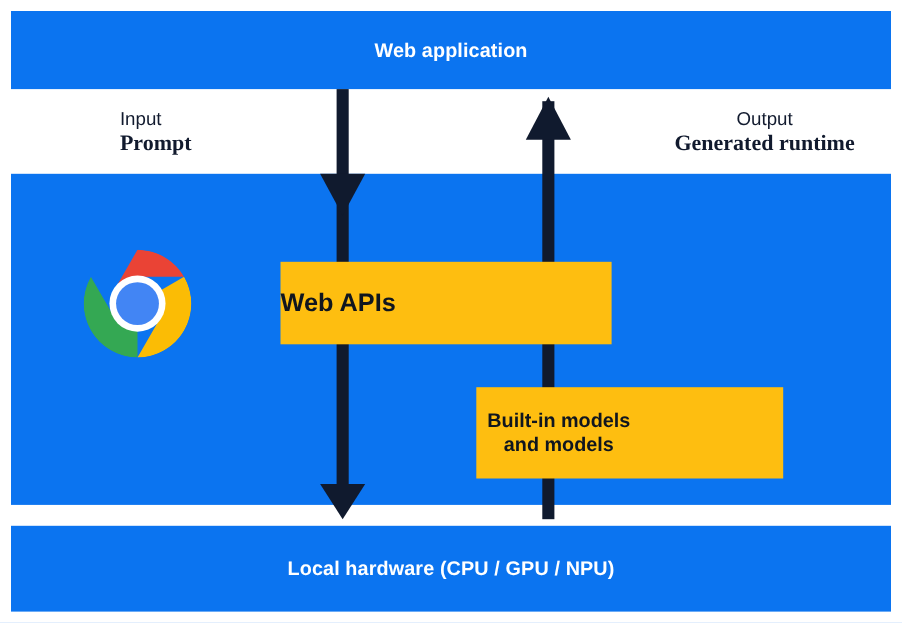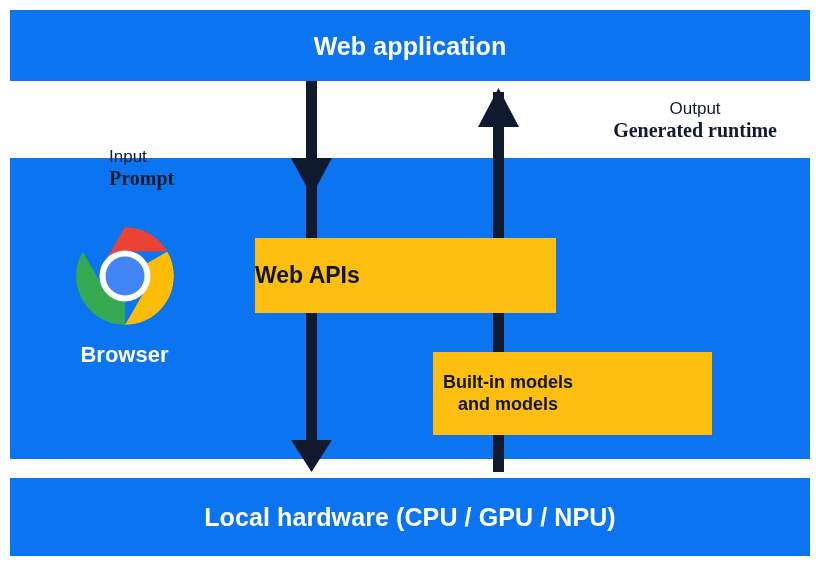--- a/index.html
+++ b/index.html
@@ -42,21 +42,21 @@
     padding-left: 29px;
   }
 
   .band-title {
     position: absolute;
     left: 0;
     width: 100%;
     text-align: center;
     color: #ffffff;
     font-weight: bold;
-    font-size: 25px;
+    font-size: 18px;
     letter-spacing: 0.1px;
     line-height: 1;
   }
   .band-top .band-title {
     top: 50%;
     transform: translateY(-50%);
   }
   .band-bottom .band-title {
     top: 50%;
     transform: translateY(-50%);
@@ -86,21 +86,20 @@
   .io-label .io-value {
     display: block;
     font-size: 20px;
     font-weight: bold;
     font-family: Liberation Serif, serif;
   }
   .io-input {
     left: 109px;
     top: 99px;
     text-align: left;
-    margin-top: 48px;
   }
   .io-output {
     right: 43px;
     top: 99px;
     text-align: center;
   }
 
   
   .ybox {
     position: absolute;
@@ -179,21 +178,20 @@
         <path d="M50 1 A49 49 0 0 1 92.4 25.5 L50 25.5 A24.5 24.5 0 0 0 28.8 37.75 Z" fill="#ea4335"></path>
 
         <path d="M92.4 25.5 A49 49 0 0 1 50 99 L71.2 62.25 A24.5 24.5 0 0 0 71.2 37.75 Z" fill="#fbbc05"></path>
 
         <path d="M50 99 A49 49 0 0 1 7.6 25.5 L28.8 62.25 A24.5 24.5 0 0 0 50 74.5 Z" fill="#34a853"></path>
 
         <circle cx="50" cy="50" r="25.5" fill="#ffffff"></circle>
         <circle cx="50" cy="50" r="19.5" fill="#4285f4"></circle>
       </g>
     </svg>
-    <span class="browser-caption">Browser</span>
   </div>
 
   <svg class="arrows" viewBox="0 0 820 566">
 
     <g>
       <rect x="306" y="81" width="11" height="368" fill="#101a2e"></rect>
       <polygon points="291,440 332,440 311.5,472" fill="#101a2e"></polygon>
       <polygon points="291,158 332,158 311.5,196" fill="#101a2e"></polygon>
     </g>
 

